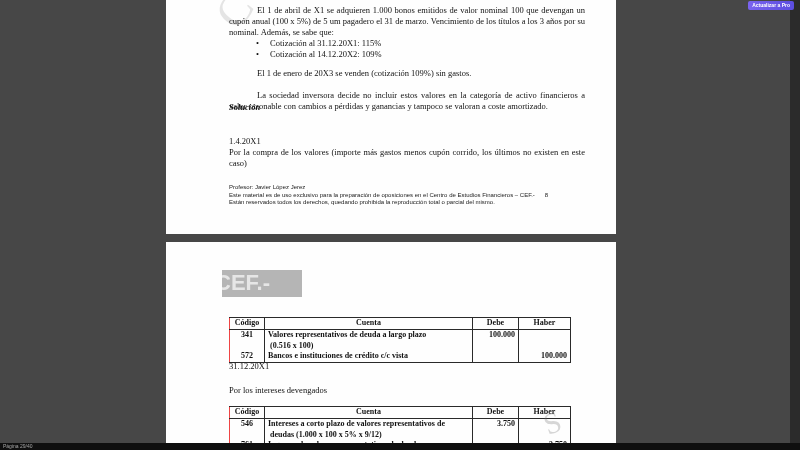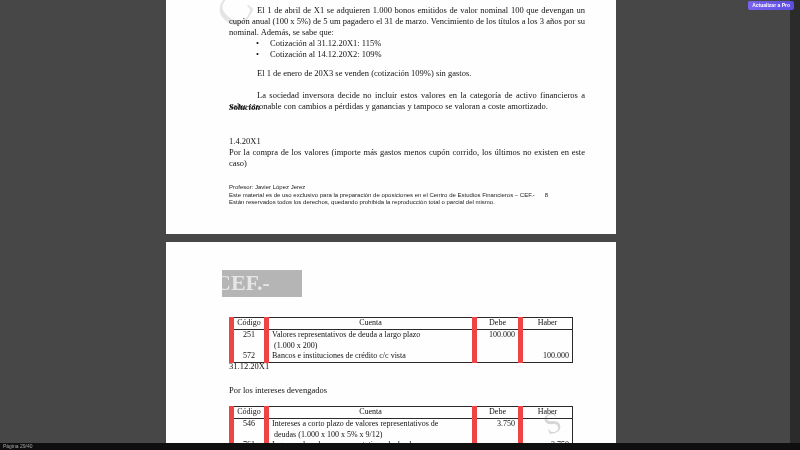--- a/index.html
+++ b/index.html
@@ -35,28 +35,28 @@
 
   .wm1{position:absolute;left:38px;top:6px;font-size:46px;color:rgba(110,110,110,0.18);
        transform:rotate(-52deg);transform-origin:left top;font-family:"Liberation Serif",serif;
        letter-spacing:4px;pointer-events:none;}
   .wm2{position:absolute;left:378px;top:164px;font-size:30px;color:rgba(110,110,110,0.28);
        transform:rotate(-20deg);font-family:"Liberation Serif",serif;pointer-events:none;z-index:3;}
 
   
   .cef-logo{position:absolute;left:56px;top:28px;width:80px;height:27px;background:#b5b5b5;
             overflow:hidden;}
-  .cef-logo span{display:block;margin-left:-7px;font-family:Liberation Serif, serif;
+  .cef-logo span{display:block;margin-left:-7px;font-family:Liberation Sans, sans-serif;
                  font-weight:bold;font-size:22px;line-height:26px;color:#e6e6e6;letter-spacing:0px;}
 
   
   table.journal{position:absolute;left:63px;border-collapse:collapse;table-layout:fixed;width:341px;
                 font-size:8px;line-height:10.5px;color:#111;background:transparent;}
-  table.journal th,table.journal td{border-left:5px solid #ef4444;border-right:1px solid #2a2a2a;
-                padding:0 3px;font-weight:normal;vertical-align:top;}
+  table.journal th,table.journal td{border-left:1px solid #ef4444;border-right:1px solid #2a2a2a;
+                padding:0 3px;font-weight:bold;vertical-align:top;}
   table.journal thead th{border-top:1px solid #2a2a2a;border-bottom:1px solid #2a2a2a;
                 text-align:center;height:11px;}
   table.journal tbody tr:last-child td{border-bottom:1px solid #2a2a2a;}
   td.c-cod{text-align:center;}
   td.c-num{text-align:right;}
   .cuenta2{padding-left:2px;}
   #table1{top:75px;}
   #table2{top:164px;}
 </style>
 </head>
@@ -112,24 +112,24 @@
       <thead>
         <tr>
           <th>Código</th>
           <th>Cuenta</th>
           <th>Debe</th>
           <th>Haber</th>
         </tr>
       </thead>
       <tbody>
         <tr>
-          <td class="c-cod">251</td>
+          <td class="c-cod">341</td>
           <td>
             <div>Valores representativos de deuda a largo plazo</div>
-            <div class="cuenta2">(1.000 x 200)</div>
+            <div class="cuenta2">(0.516 x 100)</div>
           </td>
           <td class="c-num">100.000</td>
           <td class="c-num"></td>
         </tr>
         <tr>
           <td class="c-cod">572</td>
           <td>Bancos e instituciones de crédito c/c vista</td>
           <td class="c-num"></td>
           <td class="c-num">100.000</td>
         </tr>

